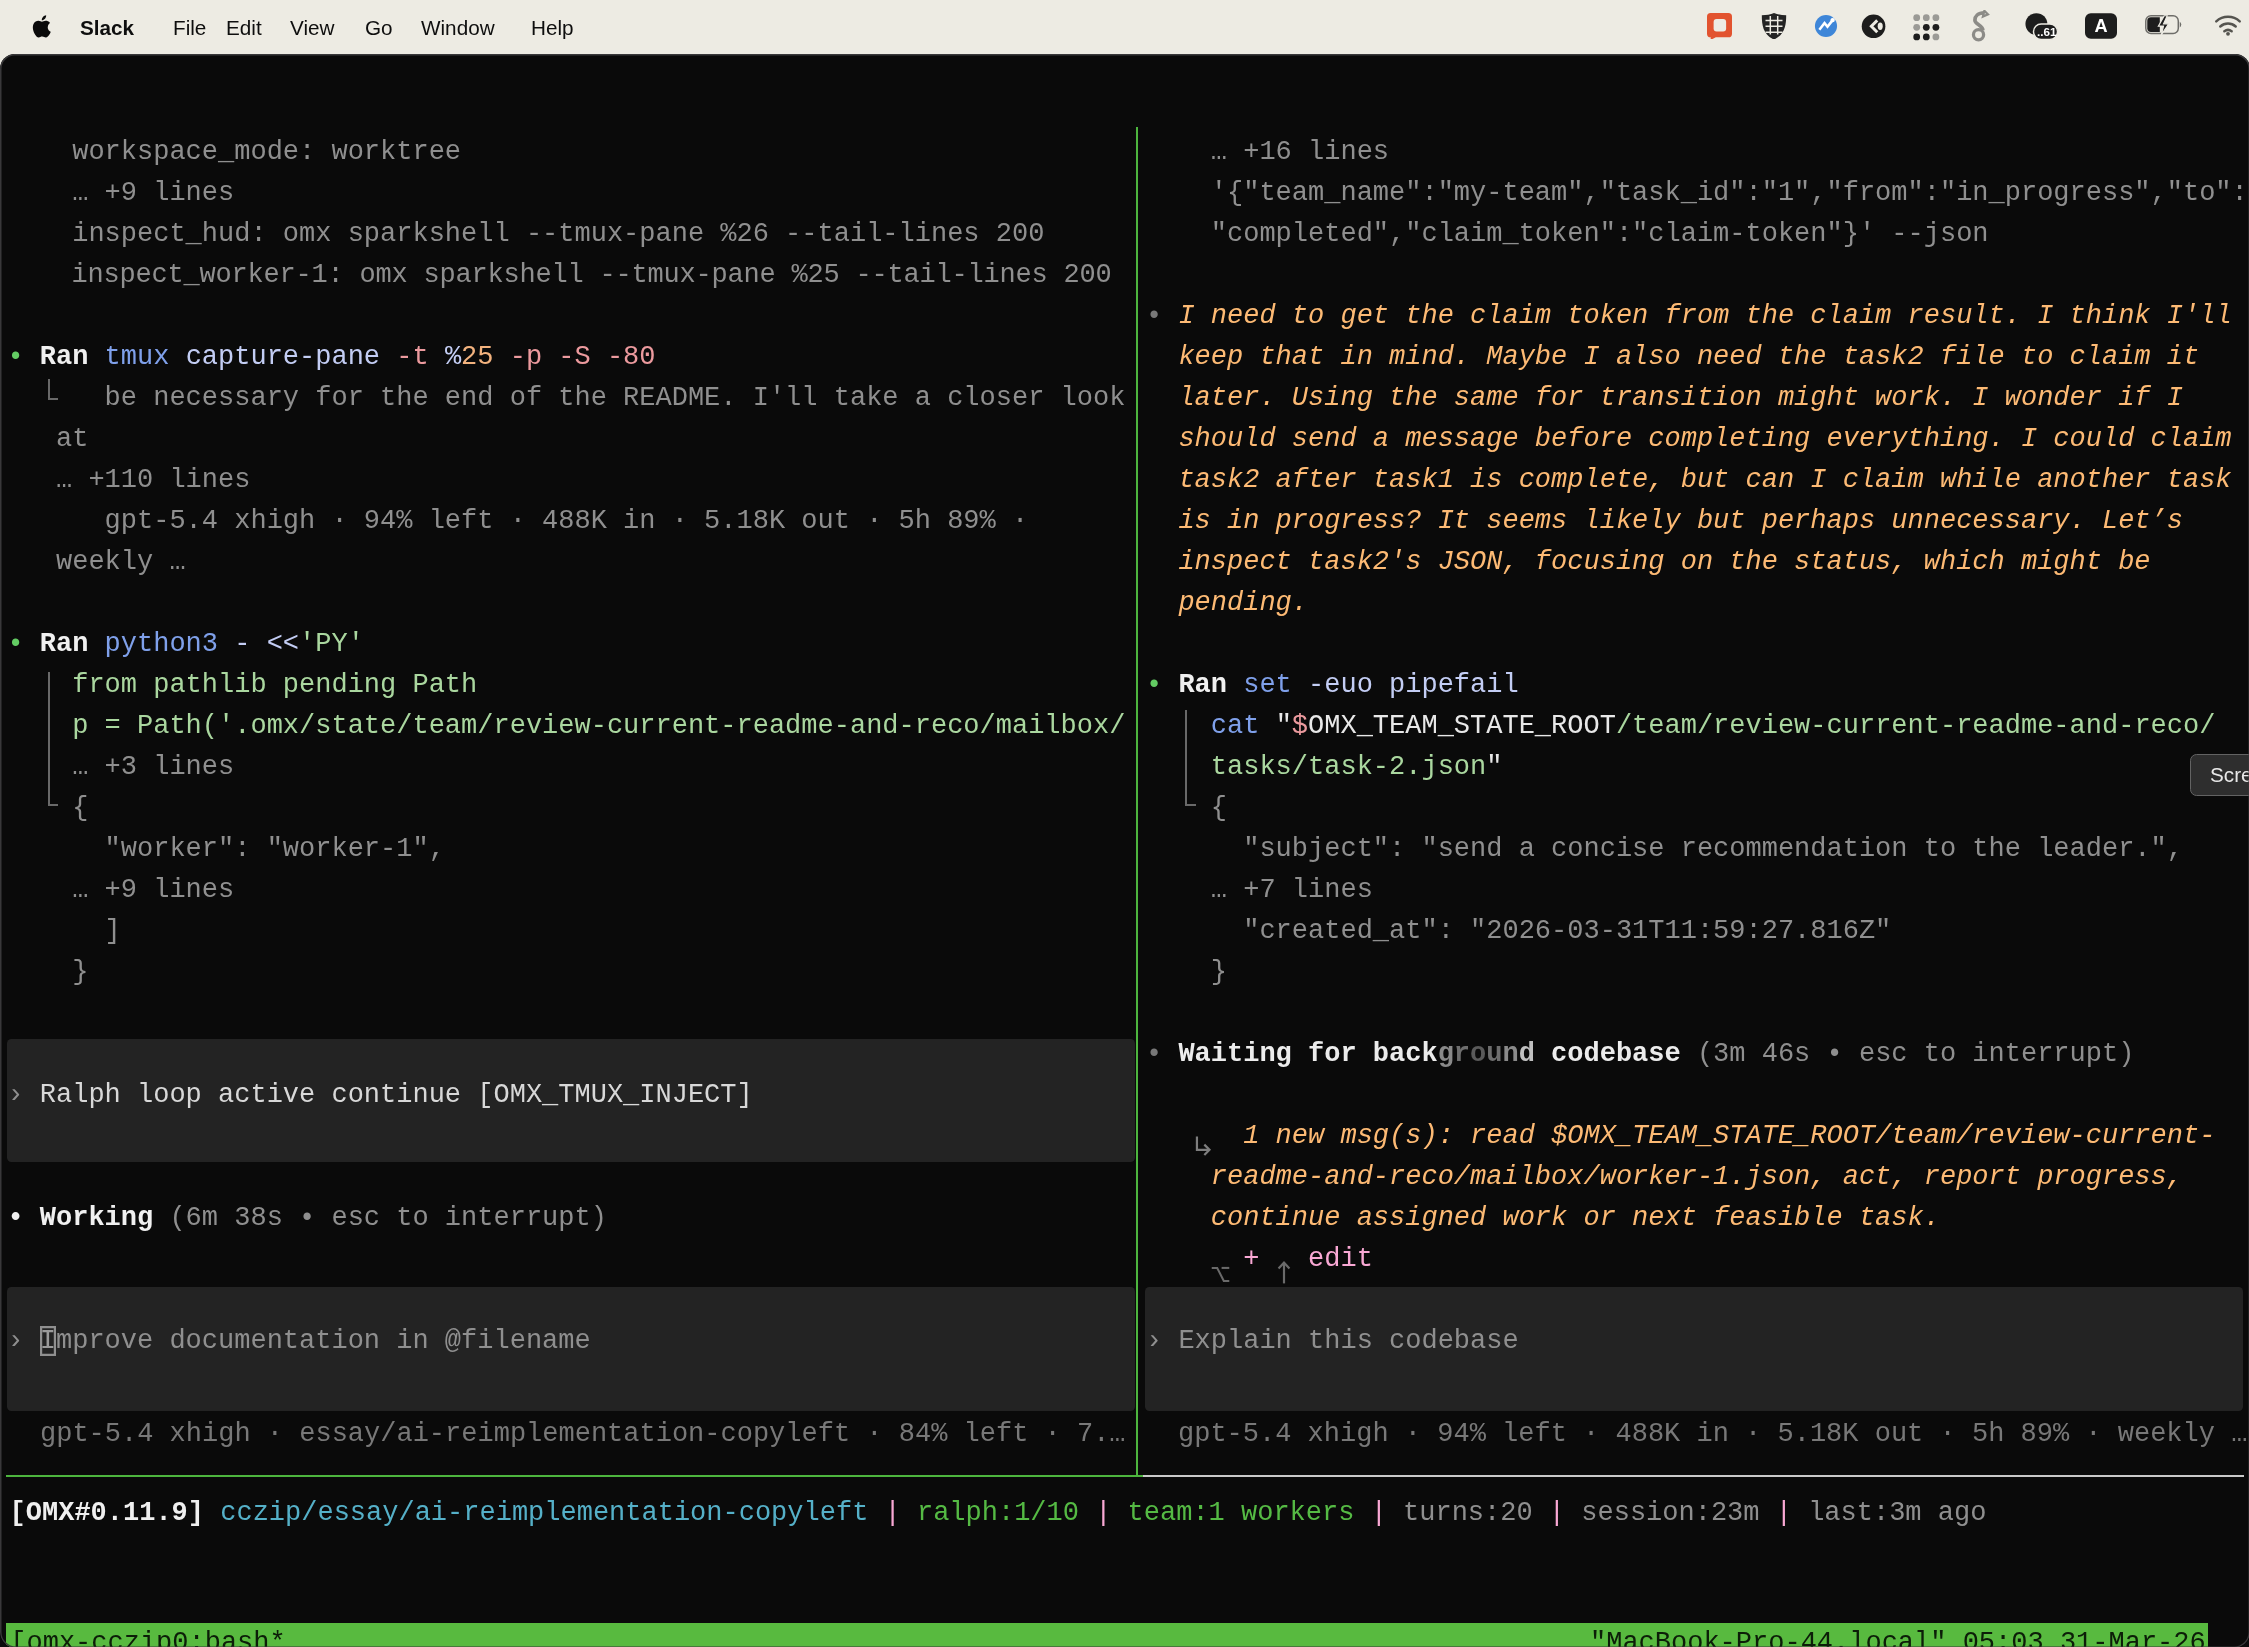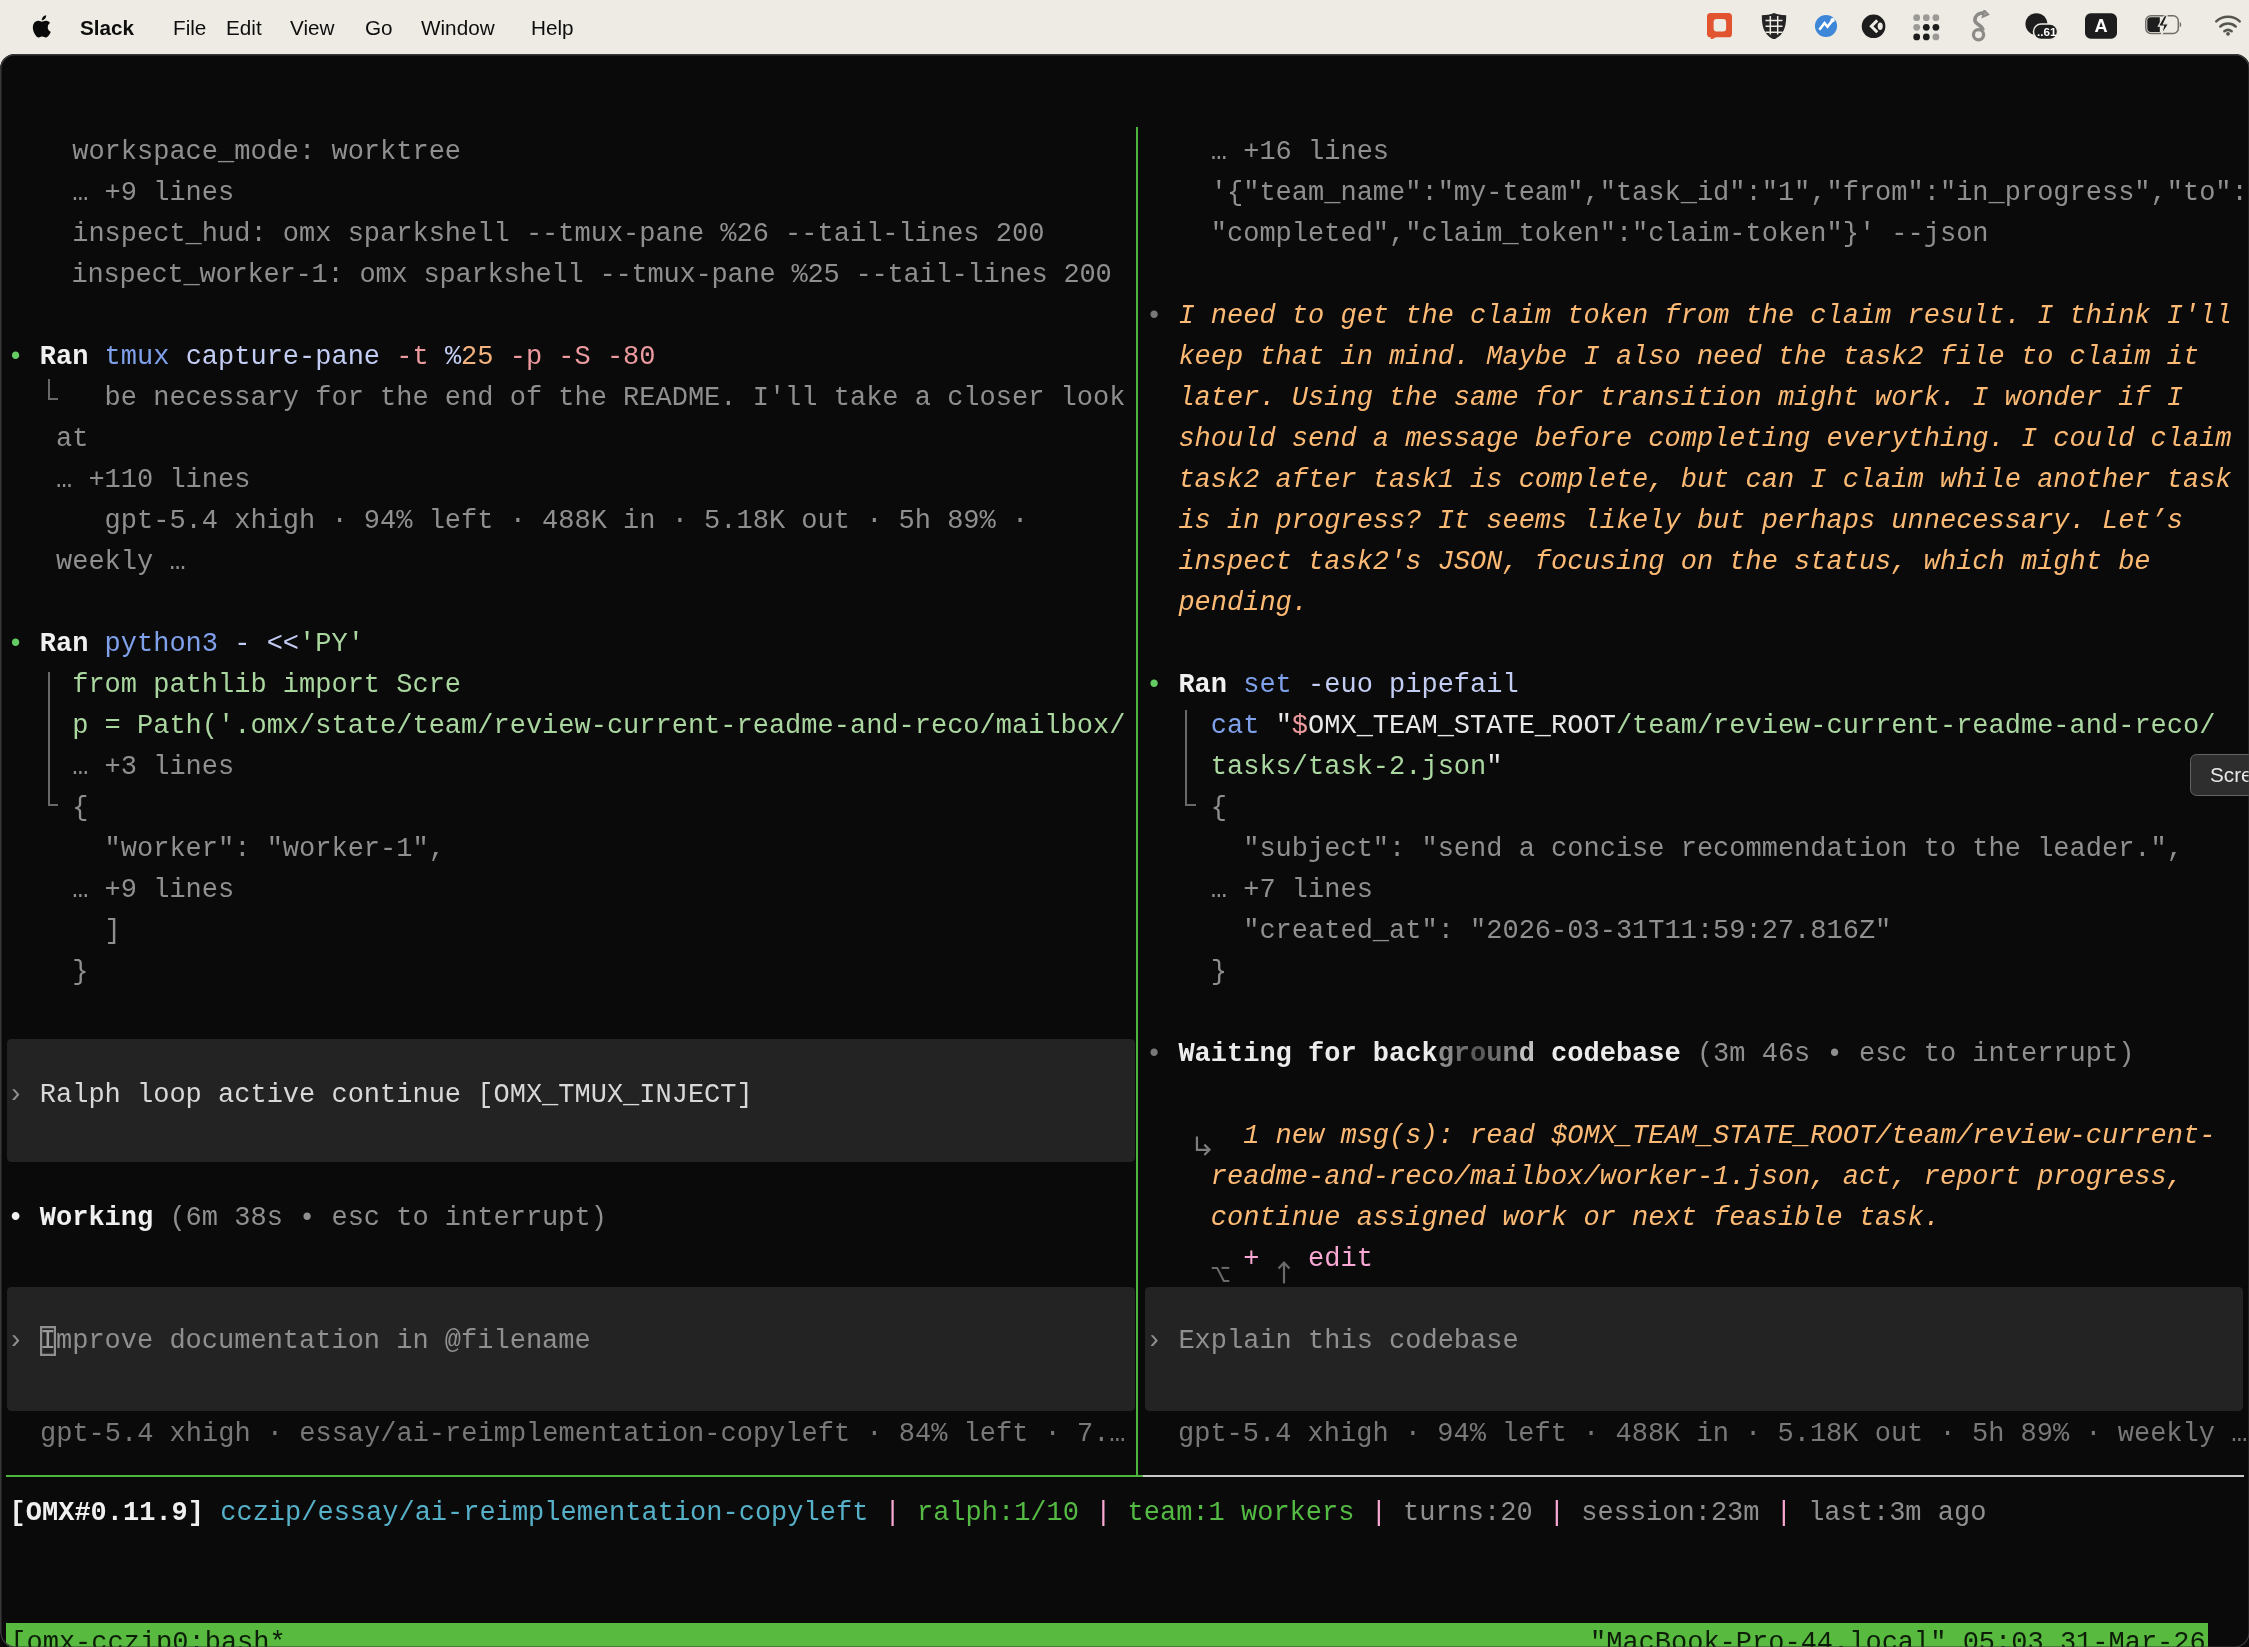--- a/index.html
+++ b/index.html
@@ -119,21 +119,21 @@
 <span style="letter-spacing:-0.2px">    inspect_worker-1: omx sparkshell --tmux-pane %25 --tail-lines 200</span>
  
 <span class="gb">•</span> <span class="w">Ran</span> <span class="bl">tmux</span> <span class="lv">capture-pane</span> <span class="sa">-t</span> <span class="lv">%</span><span class="or">25</span> <span class="sa">-p</span> <span class="sa">-S</span> <span class="sa">-80</span>
       be necessary for the end of the README. I'll take a closer look
    at
    … +110 lines
       gpt-5.4 xhigh · 94% left · 488K in · 5.18K out · 5h 89% ·
    weekly …
  
 <span class="gb">•</span> <span class="w">Ran</span> <span class="bl">python3</span> <span class="lv">-</span> <span class="lv">&lt;&lt;</span><span class="gs">'PY'</span>
-<span class="gs">    from pathlib import Scre</span>
+<span class="gs">    from pathlib pending Path</span>
 <span class="gs">    p = Path('.omx/state/team/review-current-readme-and-reco/mailbox/</span>
     … +3 lines
     {
       "worker": "worker-1",
     … +9 lines
       ]
     }
  
  
 <span class="g">›</span> <span class="bt">Ralph loop active continue [OMX_TMUX_INJECT]</span>

